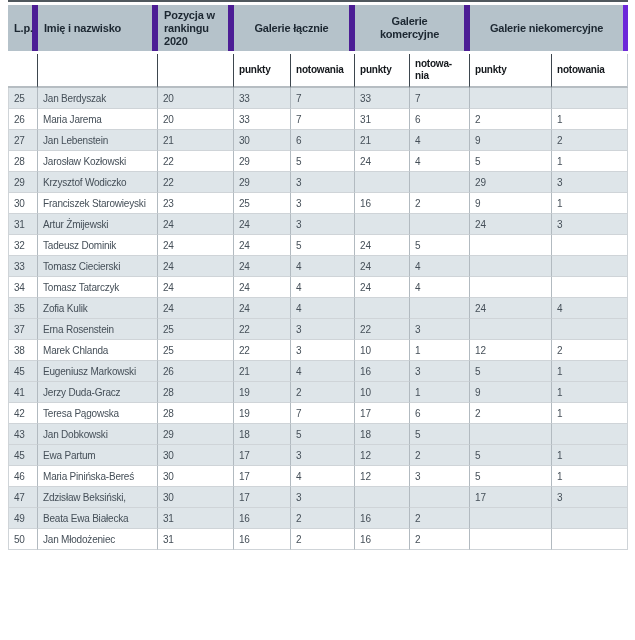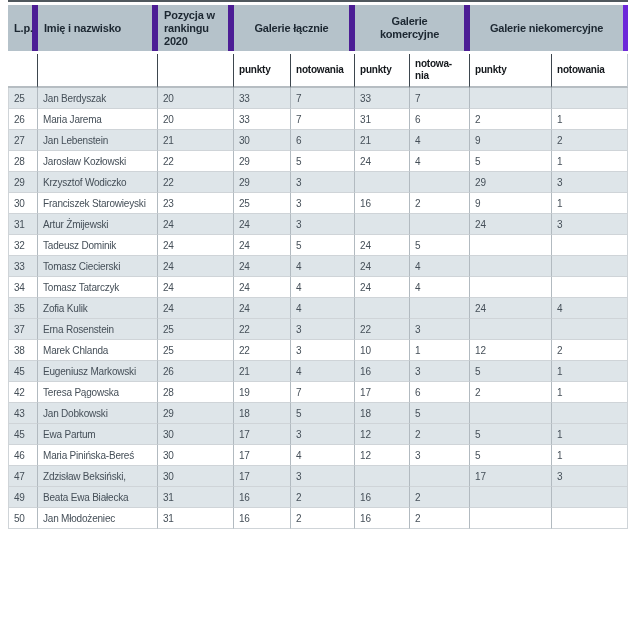--- a/index.html
+++ b/index.html
@@ -299,20 +299,31 @@
           <td>45</td>
           <td>Eugeniusz Markowski</td>
           <td>26</td>
           <td>21</td>
           <td>4</td>
           <td>16</td>
           <td>3</td>
           <td>5</td>
           <td>1</td>
         </tr>
+        <tr class="shaded">
+          <td>41</td>
+          <td>Jerzy Duda-Gracz</td>
+          <td>28</td>
+          <td>19</td>
+          <td>2</td>
+          <td>10</td>
+          <td>1</td>
+          <td>9</td>
+          <td>1</td>
+        </tr>
         <tr>
           <td>42</td>
           <td>Teresa Pągowska</td>
           <td>28</td>
           <td>19</td>
           <td>7</td>
           <td>17</td>
           <td>6</td>
           <td>2</td>
           <td>1</td>

